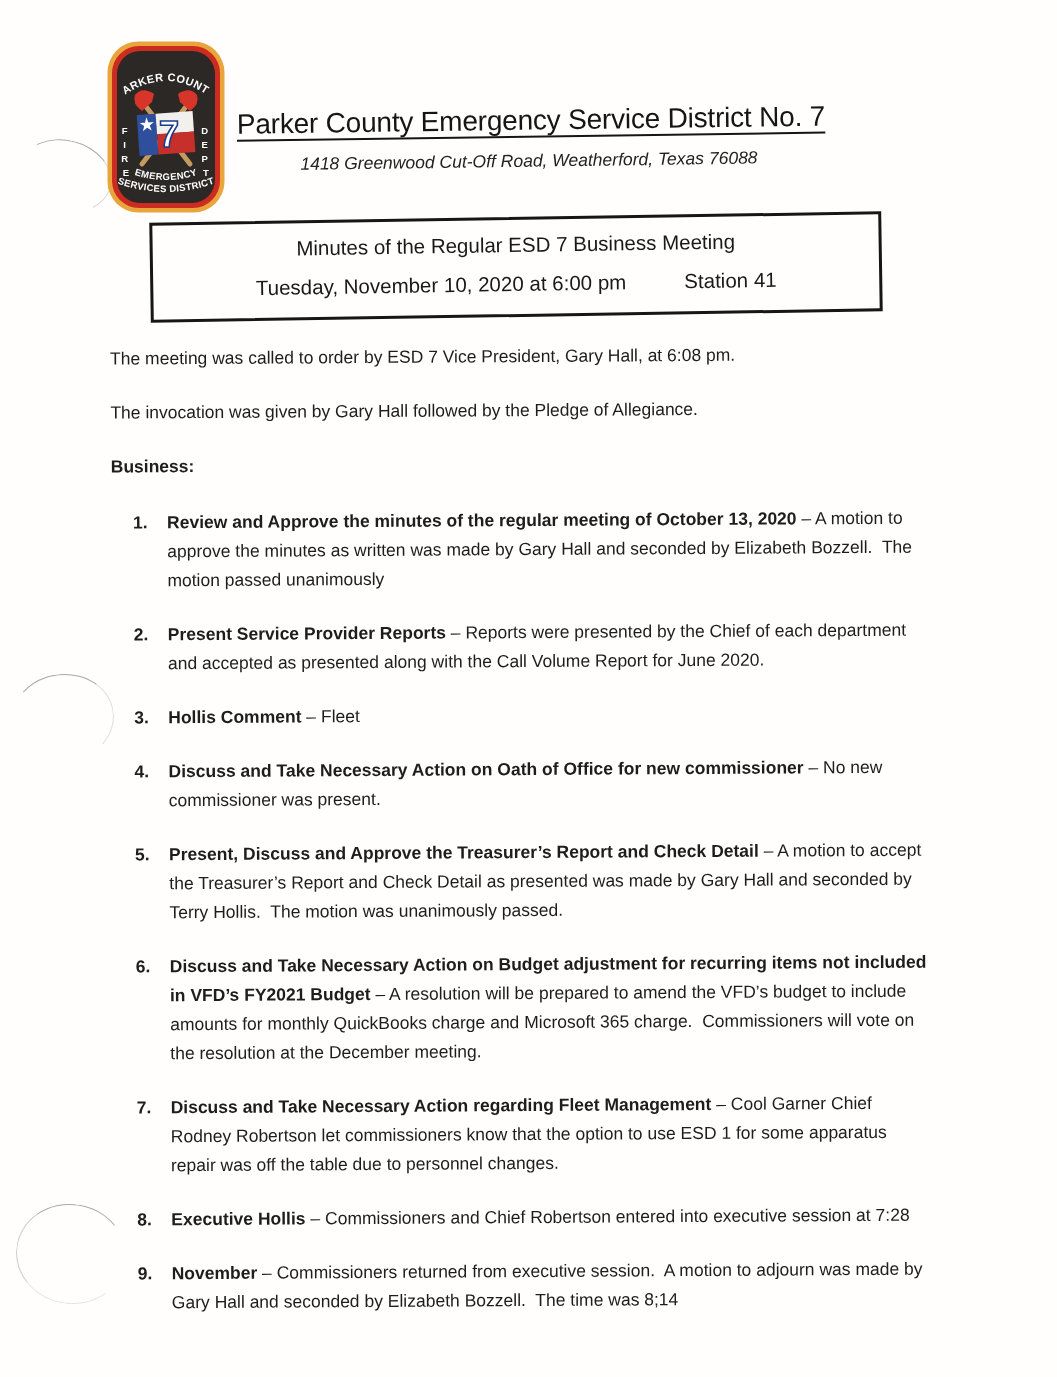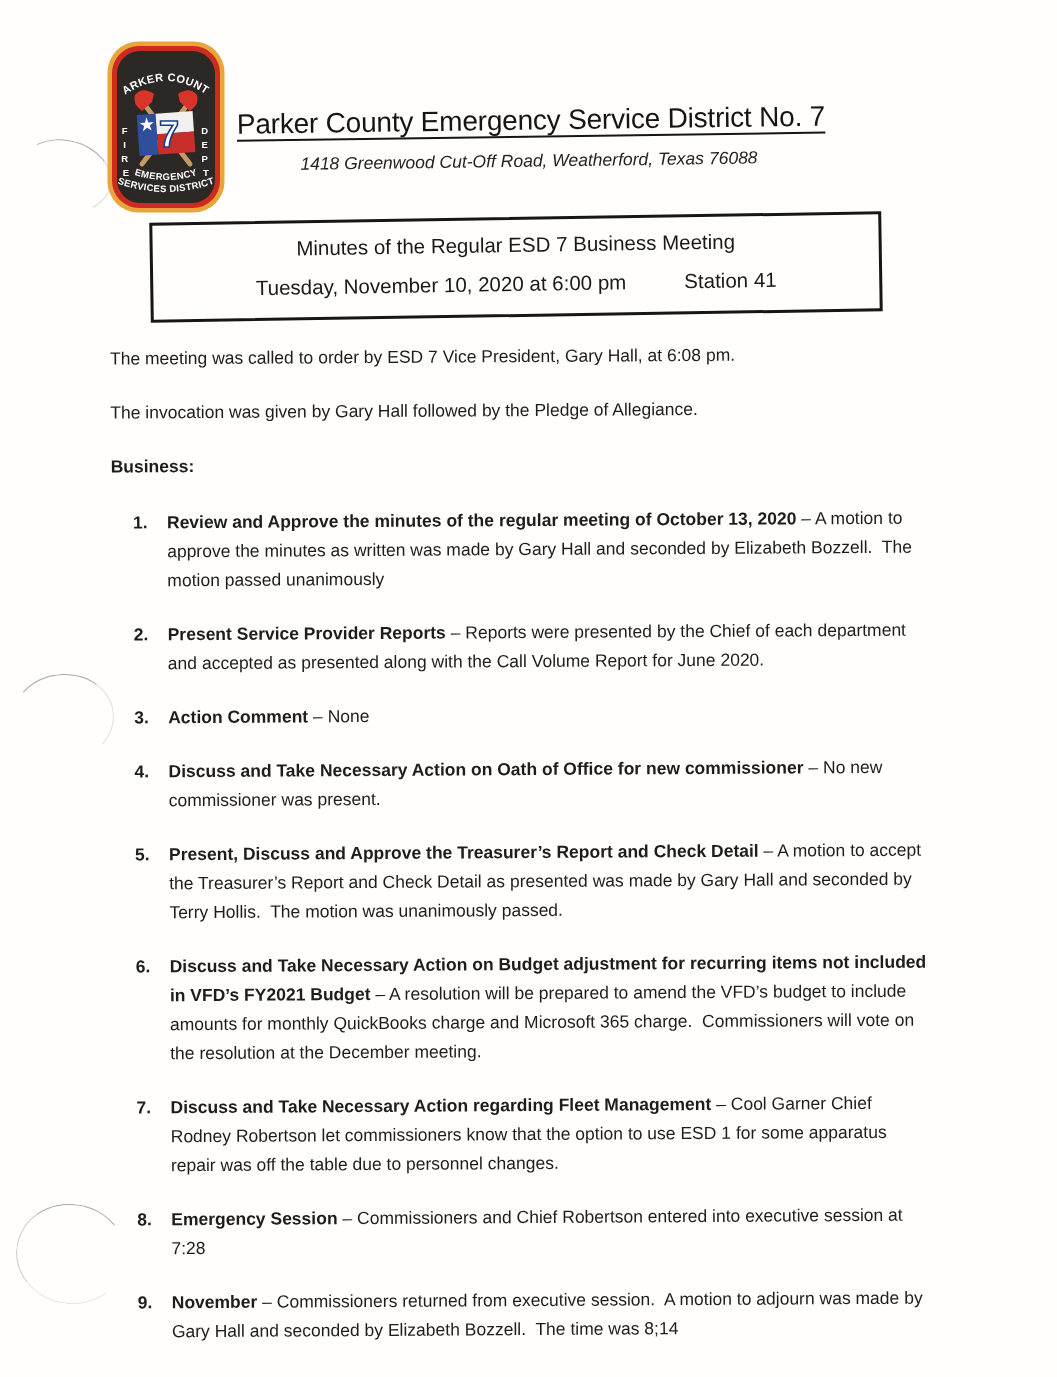--- a/index.html
+++ b/index.html
@@ -133,41 +133,41 @@
       <li class="biz-item">
         <span class="num">1.</span>
         <span class="item-body"><span class="item-title">Review and Approve the minutes of the regular meeting of October 13, 2020</span><span> – A motion to approve the minutes as written was made by Gary Hall and seconded by Elizabeth Bozzell.  The motion passed unanimously</span></span>
       </li>
       <li class="biz-item">
         <span class="num">2.</span>
         <span class="item-body"><span class="item-title">Present Service Provider Reports</span><span> – Reports were presented by the Chief of each department and accepted as presented along with the Call Volume Report for June 2020.</span></span>
       </li>
       <li class="biz-item">
         <span class="num">3.</span>
-        <span class="item-body"><span class="item-title">Action Comment</span><span> – None</span></span>
+        <span class="item-body"><span class="item-title">Hollis Comment</span><span> – Fleet</span></span>
       </li>
       <li class="biz-item">
         <span class="num">4.</span>
         <span class="item-body"><span class="item-title">Discuss and Take Necessary Action on Oath of Office for new commissioner</span><span> – No new commissioner was present.</span></span>
       </li>
       <li class="biz-item">
         <span class="num">5.</span>
         <span class="item-body"><span class="item-title">Present, Discuss and Approve the Treasurer’s Report and Check Detail</span><span> – A motion to accept the Treasurer’s Report and Check Detail as presented was made by Gary Hall and seconded by Terry Hollis.  The motion was unanimously passed.</span></span>
       </li>
       <li class="biz-item">
         <span class="num">6.</span>
         <span class="item-body"><span class="item-title">Discuss and Take Necessary Action on Budget adjustment for recurring items not included in VFD’s FY2021 Budget</span><span> – A resolution will be prepared to amend the VFD’s budget to include amounts for monthly QuickBooks charge and Microsoft 365 charge.  Commissioners will vote on the resolution at the December meeting.</span></span>
       </li>
       <li class="biz-item">
         <span class="num">7.</span>
         <span class="item-body"><span class="item-title">Discuss and Take Necessary Action regarding Fleet Management</span><span> – Cool Garner Chief Rodney Robertson let commissioners know that the option to use ESD 1 for some apparatus repair was off the table due to personnel changes.</span></span>
       </li>
       <li class="biz-item">
         <span class="num">8.</span>
-        <span class="item-body"><span class="item-title">Emergency Session</span><span> – Commissioners and Chief Robertson entered into executive session at 7:28</span></span>
+        <span class="item-body"><span class="item-title">Executive Hollis</span><span> – Commissioners and Chief Robertson entered into executive session at 7:28</span></span>
       </li>
       <li class="biz-item">
         <span class="num">9.</span>
         <span class="item-body"><span class="item-title">November</span><span> – Commissioners returned from executive session.  A motion to adjourn was made by Gary Hall and seconded by Elizabeth Bozzell.  The time was 8;14</span></span>
       </li>
     </ol>
   </div>
 </div>
 
 </body></html>

